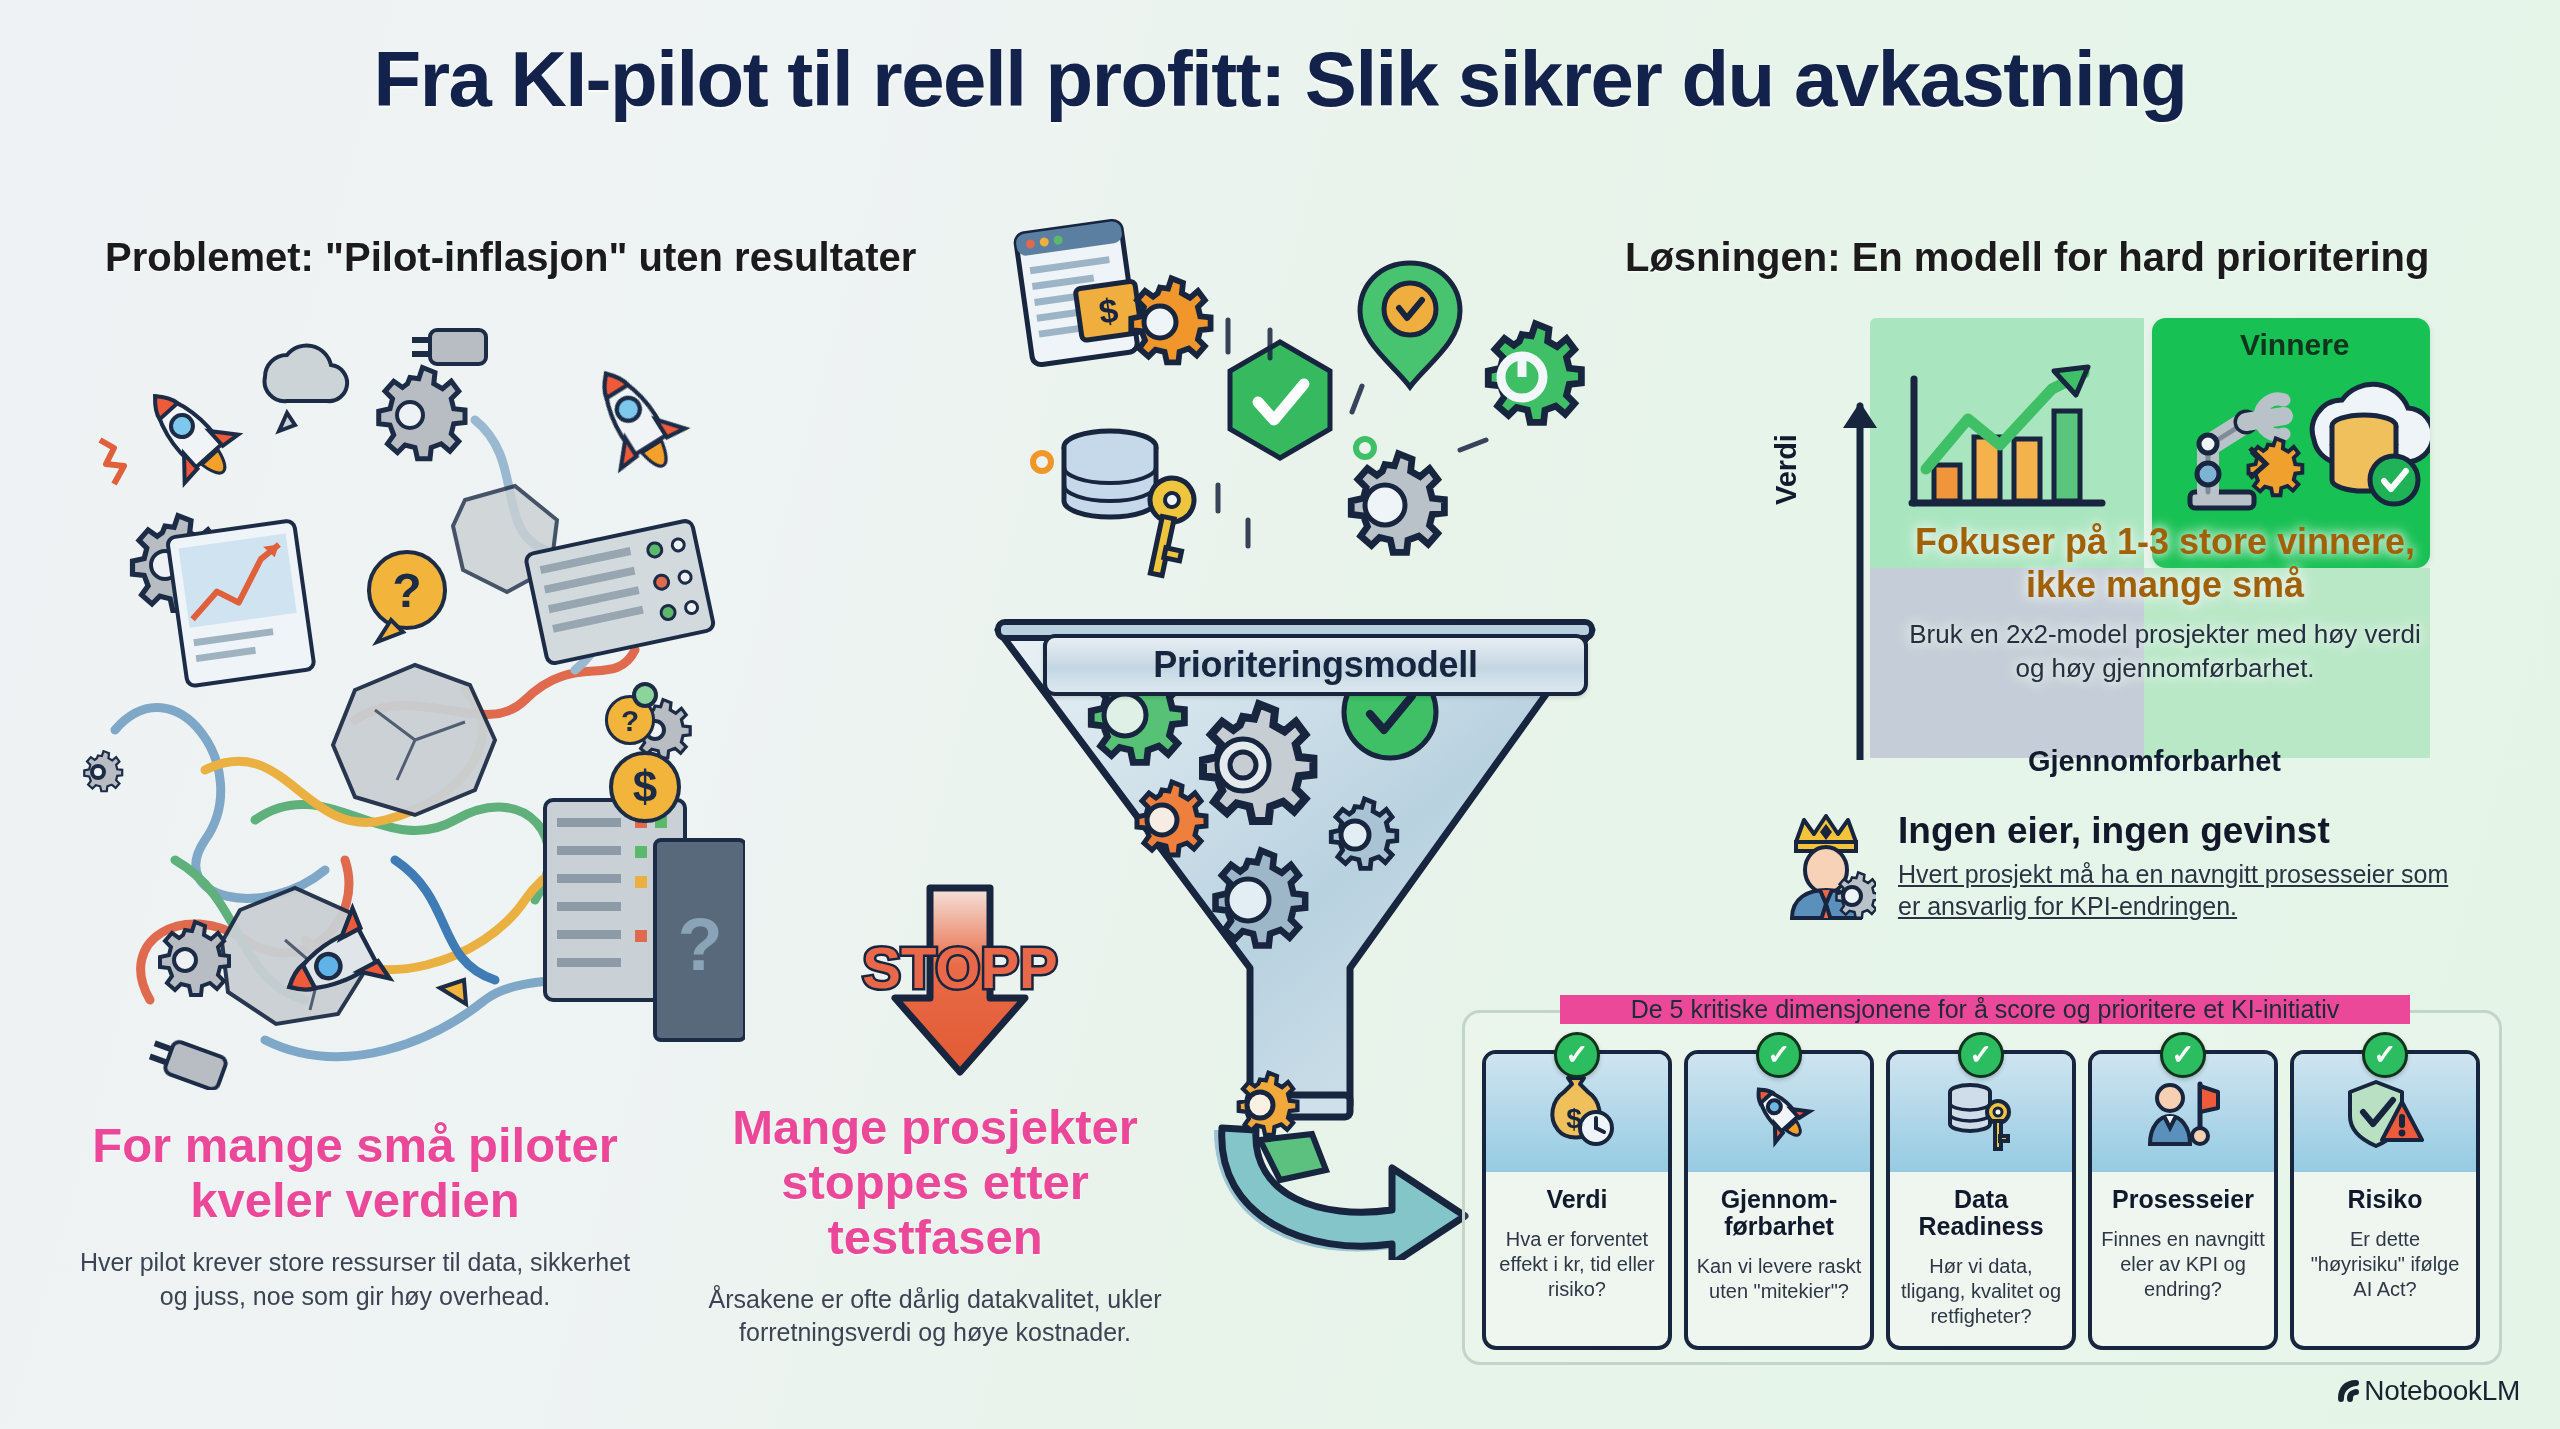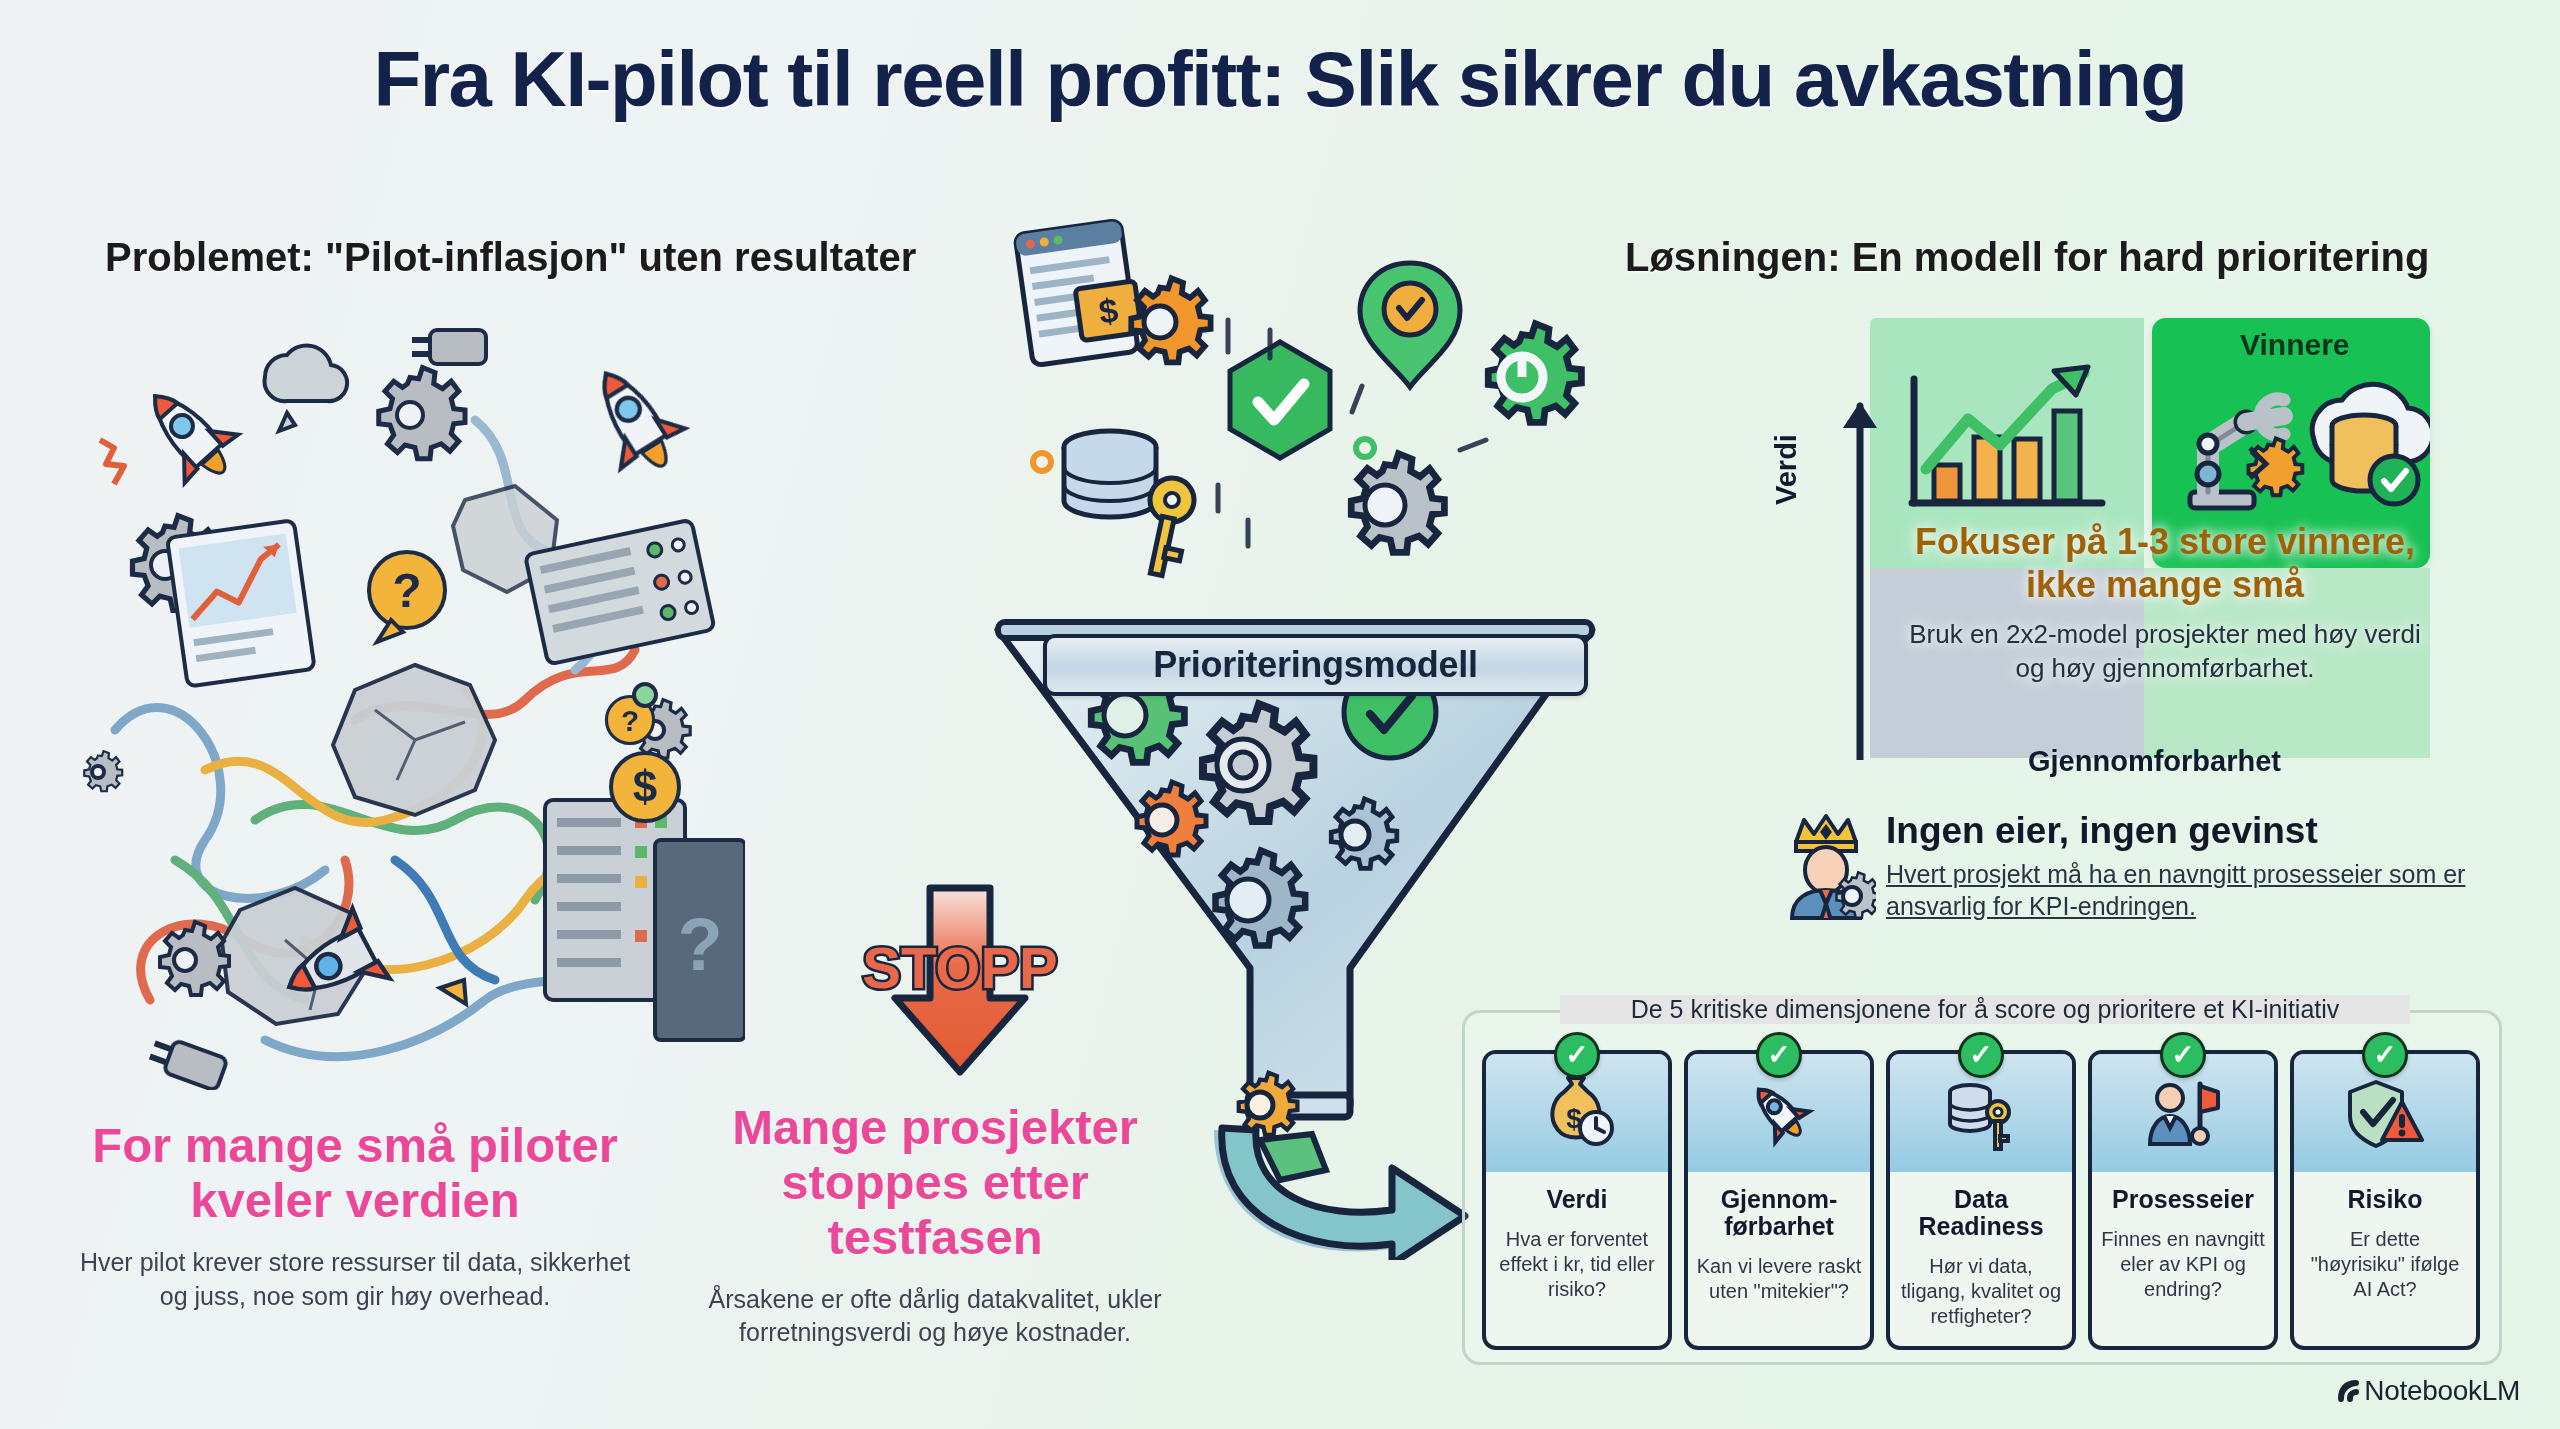--- a/index.html
+++ b/index.html
@@ -103,34 +103,34 @@
     text-shadow: 0 0 10px #eef4ef, 0 0 16px #eef4ef;
   }
 
   .axis-label {
     position: absolute; font-size: 29px; font-weight: bold; color: #101b2e;
   }
   #axis-y { top: 505px; left: 1770px; transform: rotate(-90deg); transform-origin: left top; }
   #axis-x { top: 745px; left: 1989px; margin-left: 39px; }
 
   
-  .owner-row { position: absolute; top: 812px; left: 1780px; width: 690px; display: flex; gap: 10px; }
+  .owner-row { position: absolute; top: 812px; left: 1780px; width: 690px; display: flex; gap: 22px; }
   .owner-icon { width: 96px; height: 108px; flex: none; }
   .owner-txt h4 { font-size: 37px; font-weight: bold; color: #12182a; line-height: 1.05; }
   .owner-txt p { margin-top: 8px; font-size: 25px; line-height: 1.27; color: #2a3342; text-decoration: underline; }
 
   
   .dims-panel {
     position: absolute; top: 1010px; left: 1462px; width: 1040px; height: 355px;
     border: 3px solid #c3d4cb; border-radius: 18px; background: rgba(255,255,255,0.12);
   }
   .dims-title {
     position: absolute; top: 995px; left: 1560px; width: 850px;
     text-align: center; font-size: 25px; color: #1f2a38;
-    background: #e5e5e5; padding: 0 14px;
+    background: #ec4899; padding: 0 14px;
   }
   .cards { position: absolute; top: 1050px; left: 1482px; width: 1005px; display: flex; gap: 12px; }
   .card {
     width: 190px; height: 300px; position: relative;
     border: 4px solid #17253f;
     border-radius: 14px;
     background: #eef6ef;
     overflow: visible;
   }
   .card-top {

